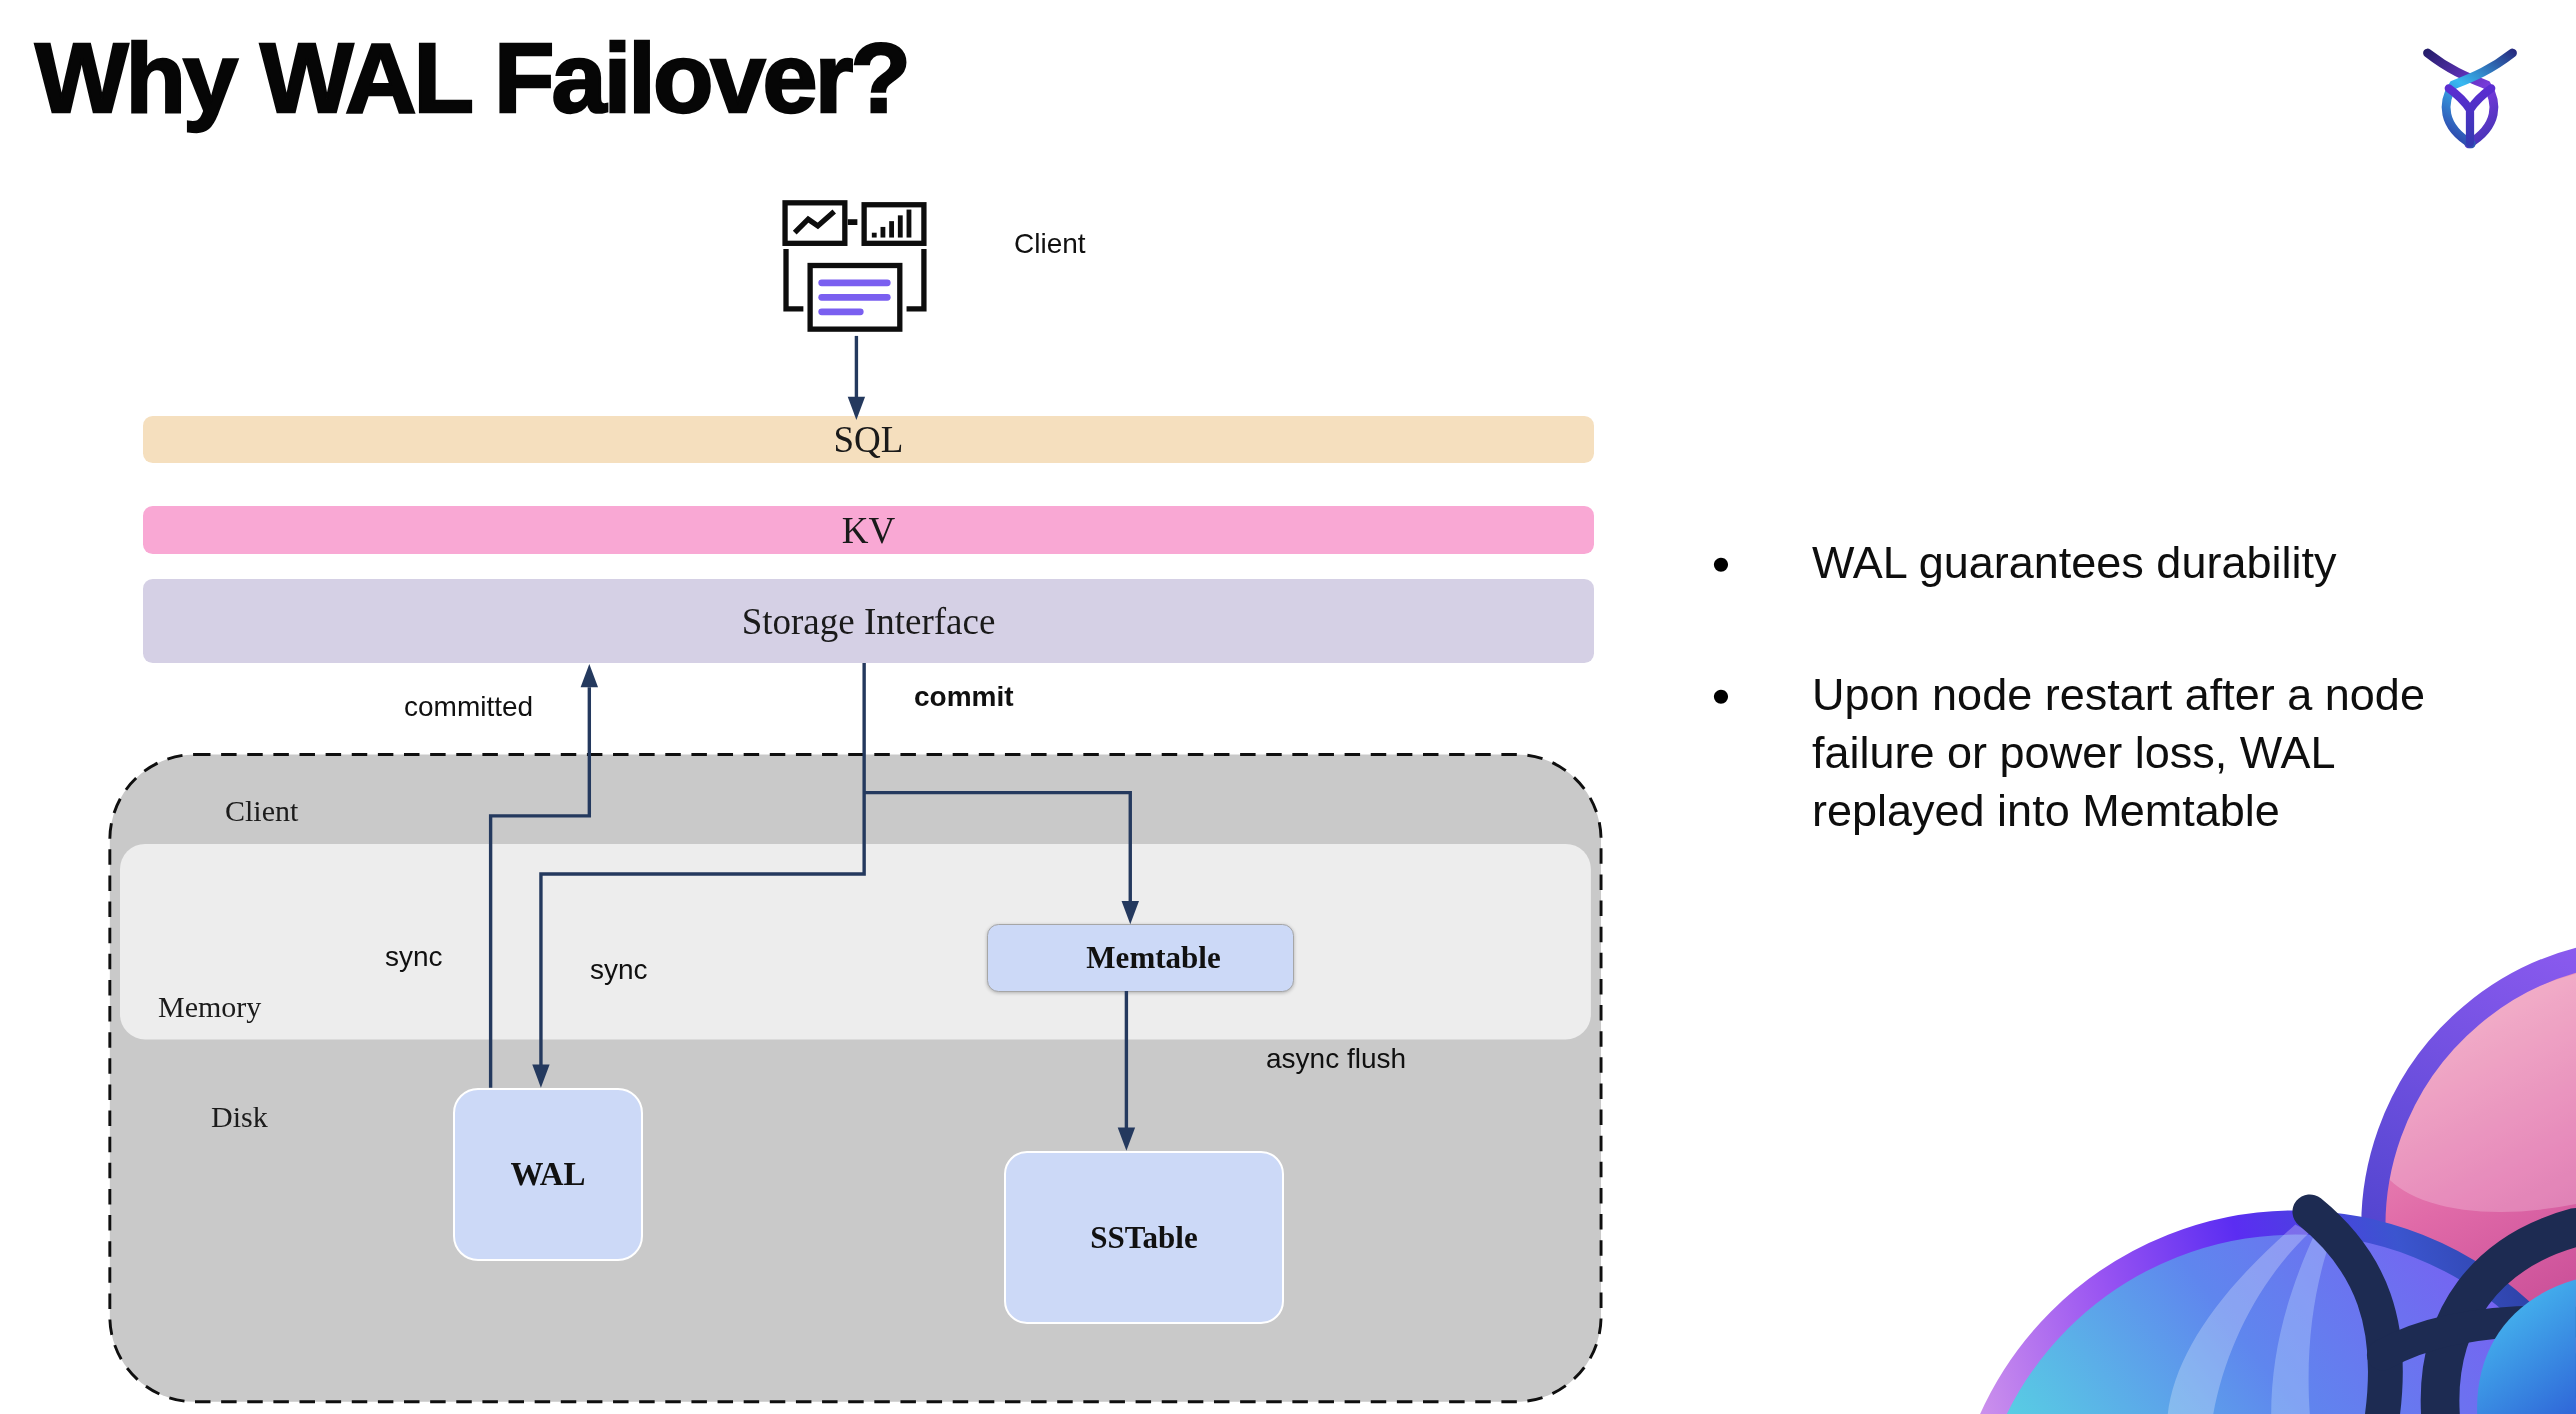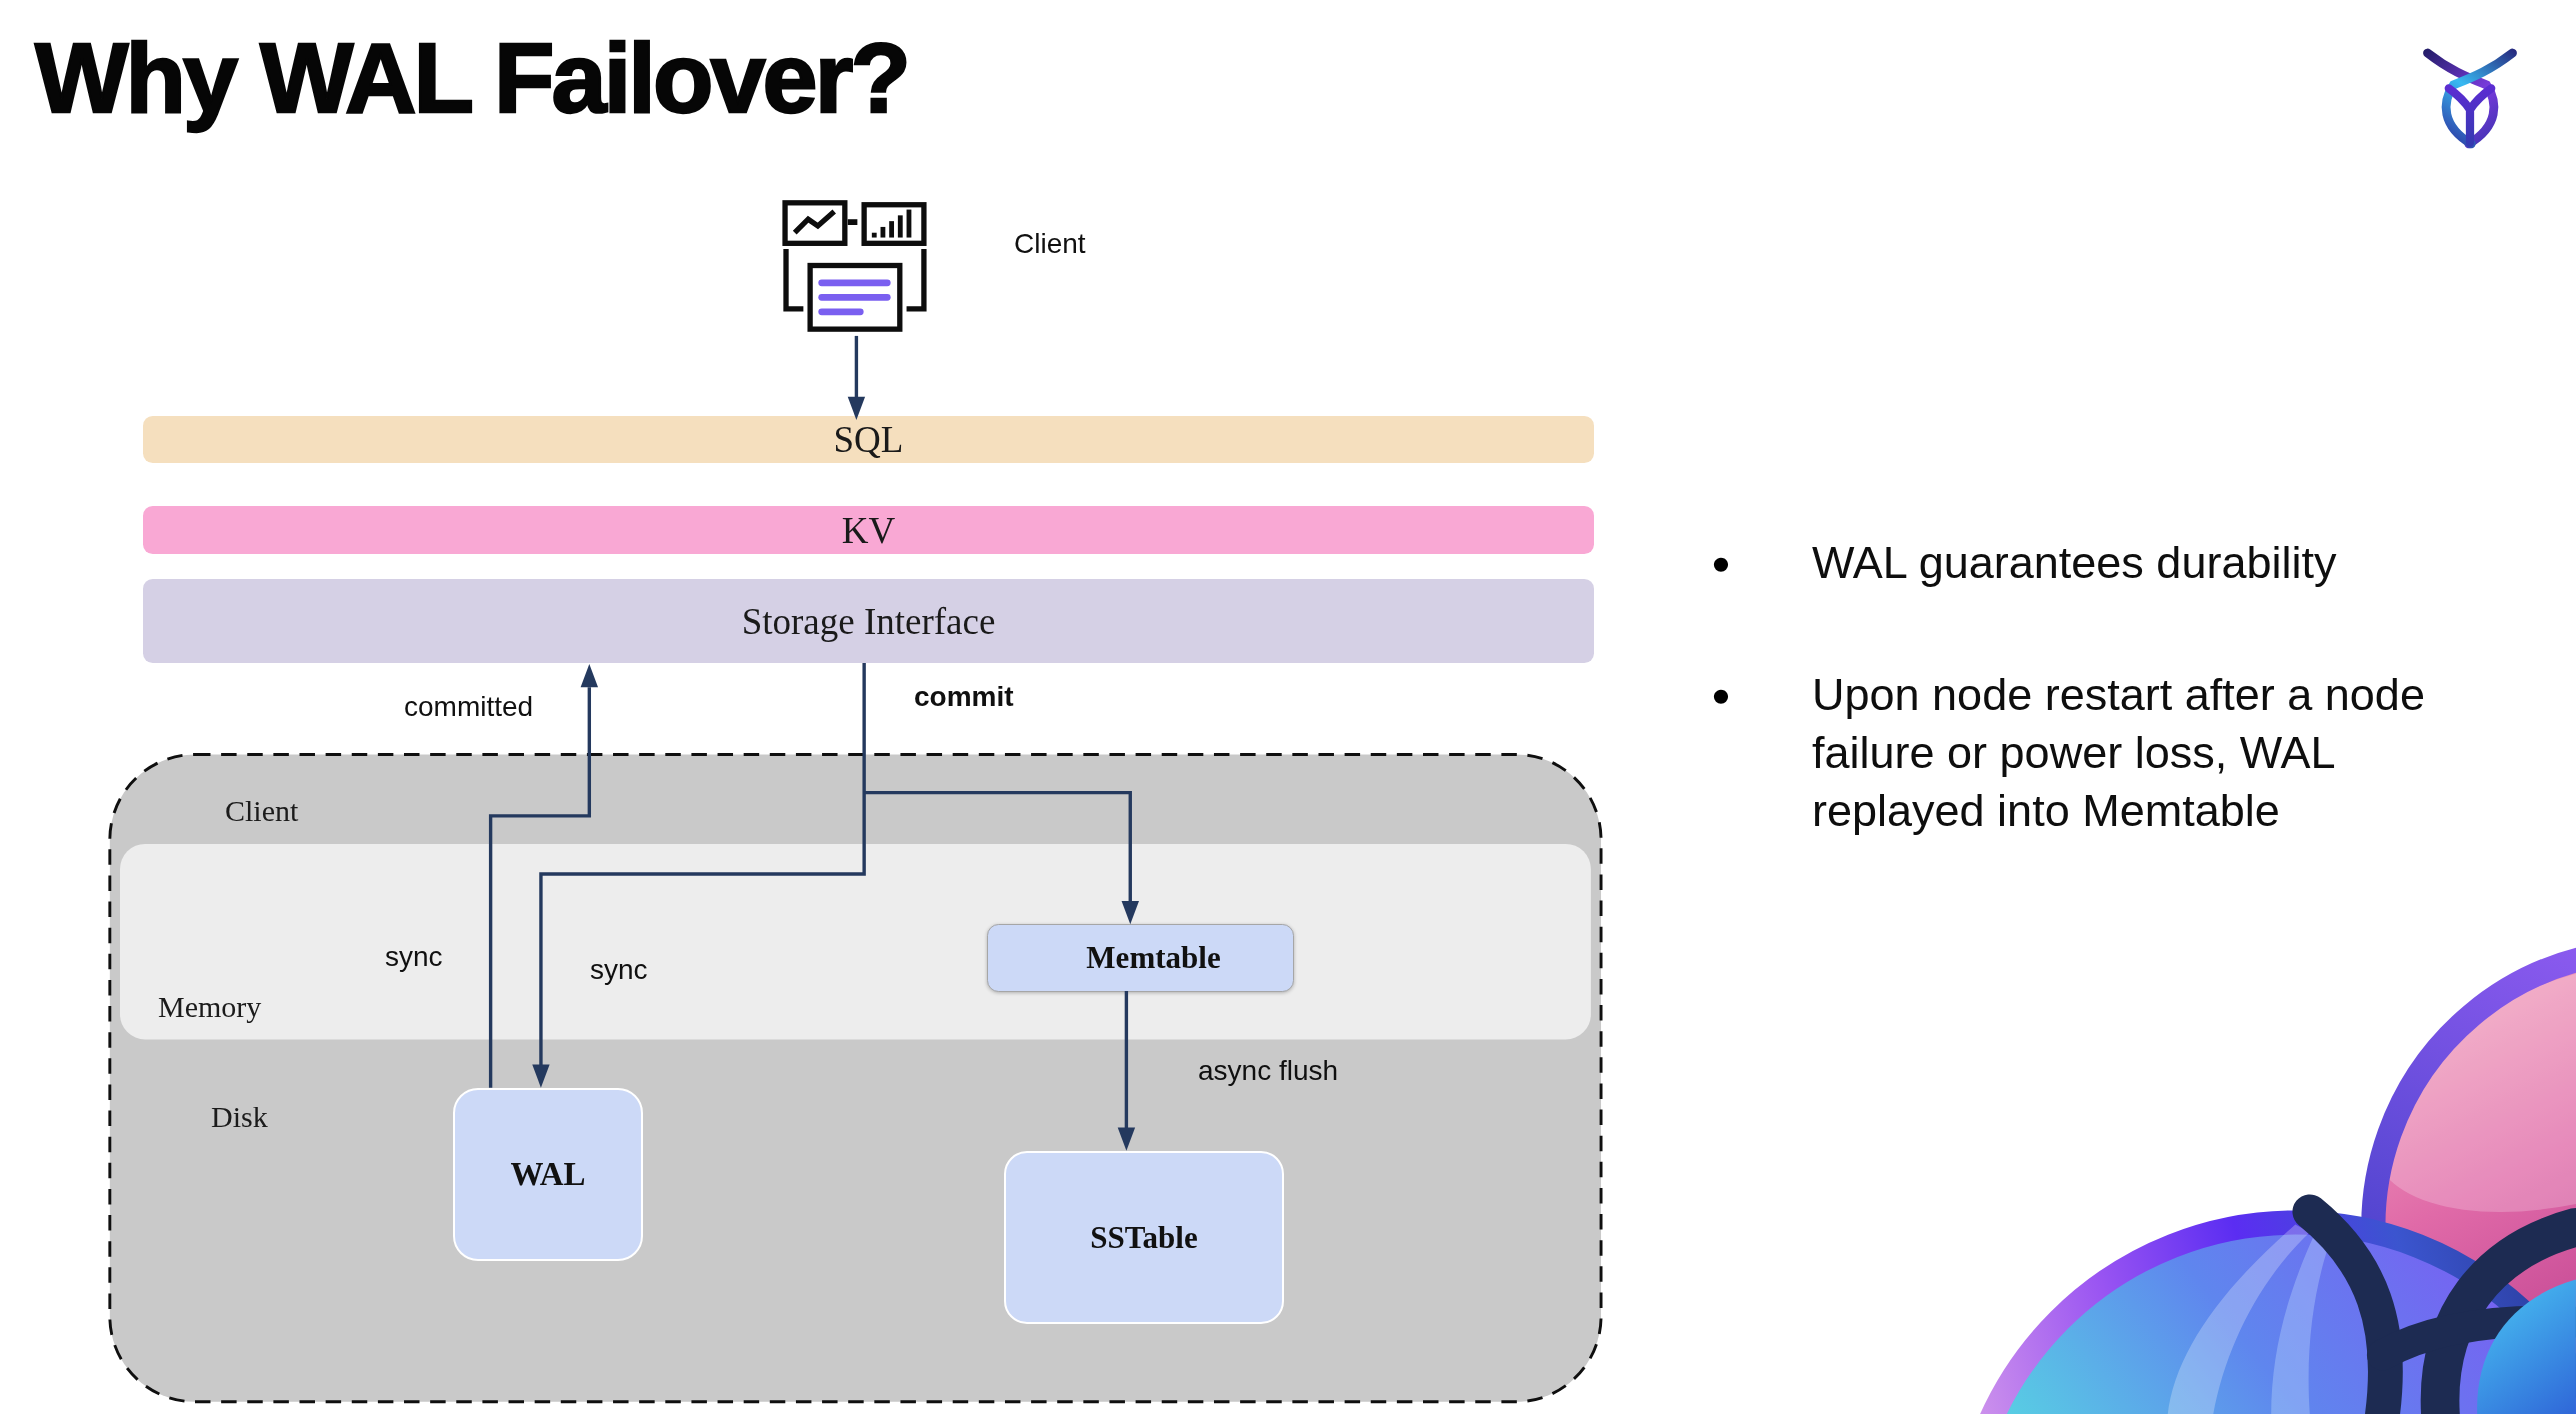--- a/index.html
+++ b/index.html
@@ -188,21 +188,21 @@
     <span>Memtable</span>
   </div>
   <div id="node-sstable" class="abs z2 node" style="background: rgb(204, 217, 247);">
     <span>SSTable</span>
   </div>
 
   <div class="abs z2 edge-label" style="left:404px; top:691px;">committed</div>
   <div class="abs z2 edge-label" style="left:914px; top:681px;font-weight:bold;">commit</div>
   <div class="abs z2 edge-label" style="left:385px; top:941px;">sync</div>
   <div class="abs z2 edge-label" style="left:590px; top:954px;">sync</div>
-  <div class="abs z2 edge-label" style="left:1198px; top:1043px;margin-top:12px;">async flush</div>
+  <div class="abs z2 edge-label" style="left:1266px; top:1043px;">async flush</div>
 
   <svg id="arrows" class="abs z3" width="2576" height="1415" viewBox="0 0 2662 1462">
 
     <path class="edge-line" d="M885,347 L885,412"></path>
     <polygon class="edge-head" points="876,410 894,410 885,434"></polygon>
 
     <path class="edge-line" d="M507,1124 L507,843 L609,843 L609,710"></path>
     <polygon class="edge-head" points="600,710 618,710 609,686"></polygon>
 
     <path class="edge-line" d="M893,685 L893,903 L559,903 L559,1101"></path>

